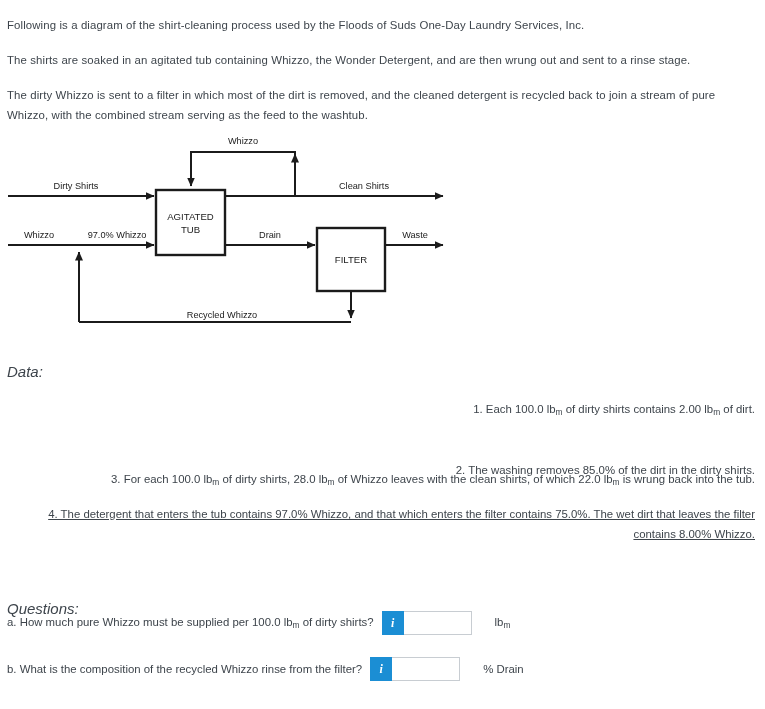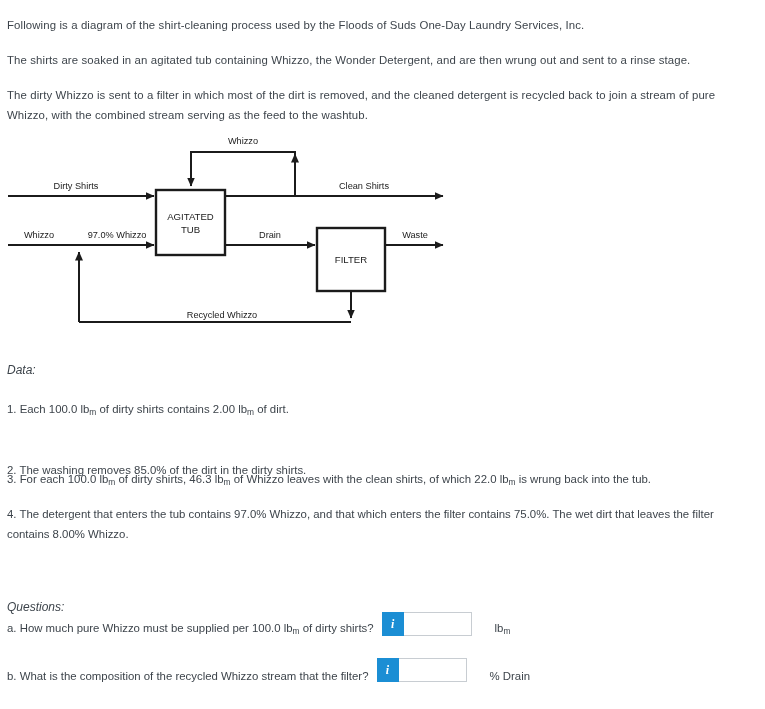--- a/index.html
+++ b/index.html
@@ -29,38 +29,39 @@
     line-height: 20px;
     color: #3d444b;
     letter-spacing: 0.01em;
   }
   .p1 { top: 15px; }
   .p2 { top: 50px; }
   .p3 { top: 85px; }
   .italic-head {
     position: absolute;
     left: 7px;
-    font-size: 12px;
+    font-size: 15px;
     font-style: italic;
     color: #3d444b;
   }
   .data-head { top: 363px; }
   .questions-head { top: 600px; }
   .data-item {
     position: absolute;
     left: 7px;
     width: 748px;
     font-size: 11.4px;
     line-height: 20px;
     color: #3d444b;
+    text-align: right;
   }
   .d1 { top: 399px; }
   .d2 { top: 460px; }
   .d3 { top: 469px; }
-  .d4 { top: 504px; }
+  .d4 { top: 504px; text-decoration: underline; }
   sub {
     font-size: 8.4px;
     vertical-align: -0.22em;
   }
 
   
   .diagram {
     position: absolute;
     left: 0;
     top: 128px;
@@ -77,21 +78,21 @@
     font-family: "Liberation Sans", sans-serif;
     font-size: 9.6px;
     fill: #1b1b1b;
   }
 
   
   .qrow {
     position: absolute;
     left: 7px;
     display: flex;
-    align-items: flex-end;
+    align-items: center;
     height: 26px;
   }
   .qa { top: 610px; }
   .qb { top: 656px; }
   .qtext {
     font-size: 11.4px;
     color: #3d444b;
     white-space: nowrap;
     margin-right: 8px;
   }
@@ -196,37 +197,37 @@
       <text class="dg-label" x="222" y="190" text-anchor="middle">Recycled Whizzo</text>
     </svg>
   </div>
 
   <div class="italic-head data-head">Data:</div>
 
   <div class="data-item d1"><span>1. Each 100.0 lb</span><sub>m</sub><span> of dirty shirts contains 2.00 lb</span><sub>m</sub><span> of dirt.</span></div>
 
   <div class="data-item d2"><span>2. The washing removes 85.0% of the dirt in the dirty shirts.</span></div>
 
-  <div class="data-item d3"><span>3. For each 100.0 lb</span><sub>m</sub><span> of dirty shirts, 46.3 lb</span><sub>m</sub><span> of Whizzo leaves with the clean shirts, of which 22.0 lb</span><sub>m</sub><span> is wrung back into the tub.</span></div>
+  <div class="data-item d3"><span>3. For each 100.0 lb</span><sub>m</sub><span> of dirty shirts, 28.0 lb</span><sub>m</sub><span> of Whizzo leaves with the clean shirts, of which 22.0 lb</span><sub>m</sub><span> is wrung back into the tub.</span></div>
 
   <div class="data-item d4"><span>4. The detergent that enters the tub contains 97.0% Whizzo, and that which enters the filter contains 75.0%. The wet dirt that leaves the filter contains 8.00% Whizzo.</span></div>
 
   <div class="italic-head questions-head">Questions:</div>
 
   <div class="qrow qa">
     <span class="qtext"><span>a. How much pure Whizzo must be supplied per 100.0 lb</span><sub>m</sub><span> of dirty shirts?</span></span>
     <span class="answer-group">
       <span class="info-btn">i</span>
       <input class="answer-input" type="text" value="" style="">
     </span>
     <span class="unit"><span>lb</span><sub>m</sub></span>
   </div>
 
   <div class="qrow qb">
-    <span class="qtext"><span>b. What is the composition of the recycled Whizzo stream that the filter?</span></span>
+    <span class="qtext"><span>b. What is the composition of the recycled Whizzo rinse from the filter?</span></span>
     <span class="answer-group">
       <span class="info-btn">i</span>
       <input class="answer-input" type="text" value="" style="">
     </span>
     <span class="unit"><span>% Drain</span></span>
   </div>
 
 </div>
 
 </body></html>

